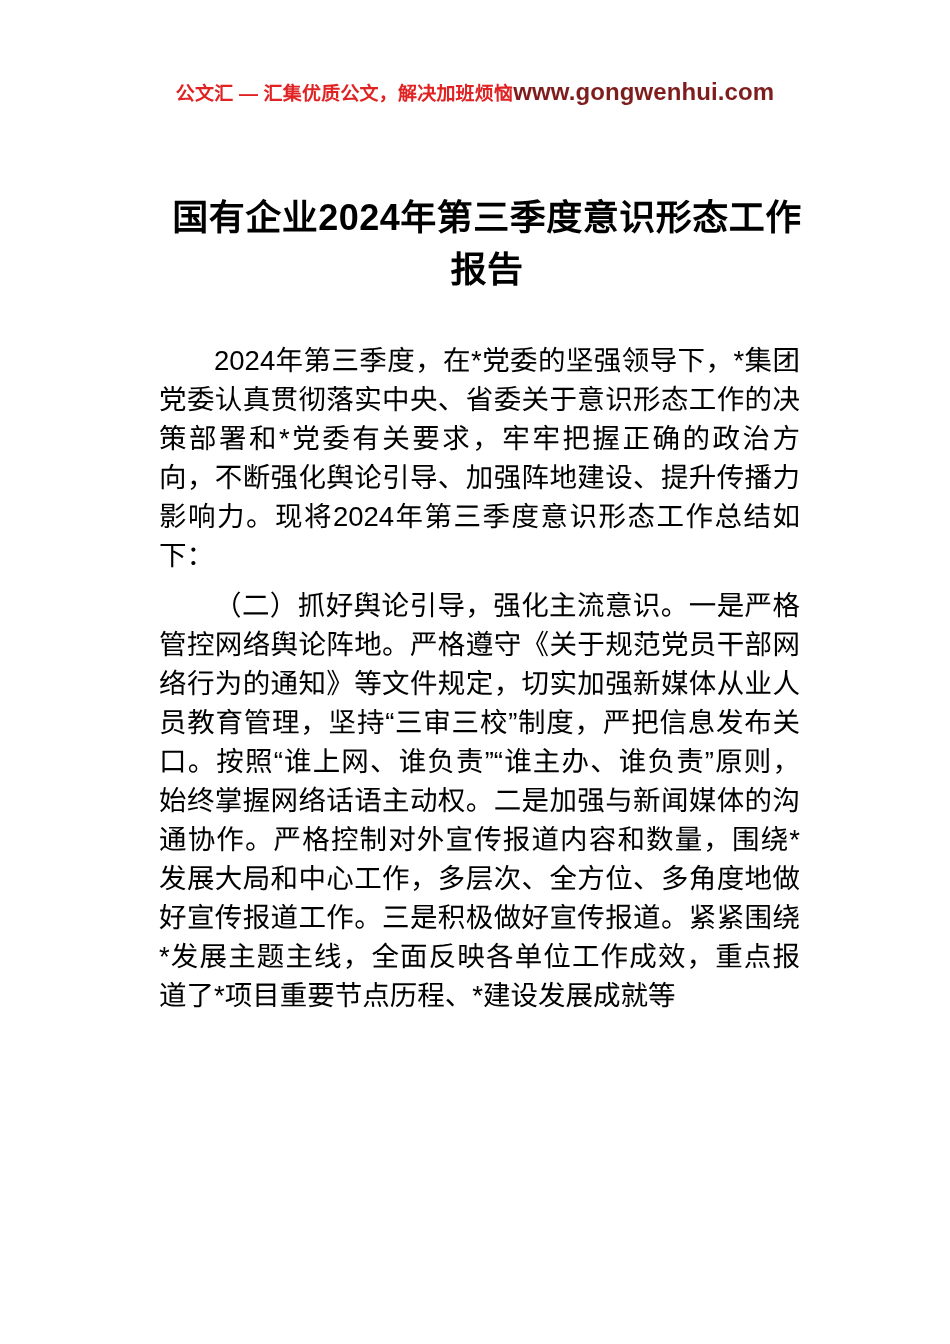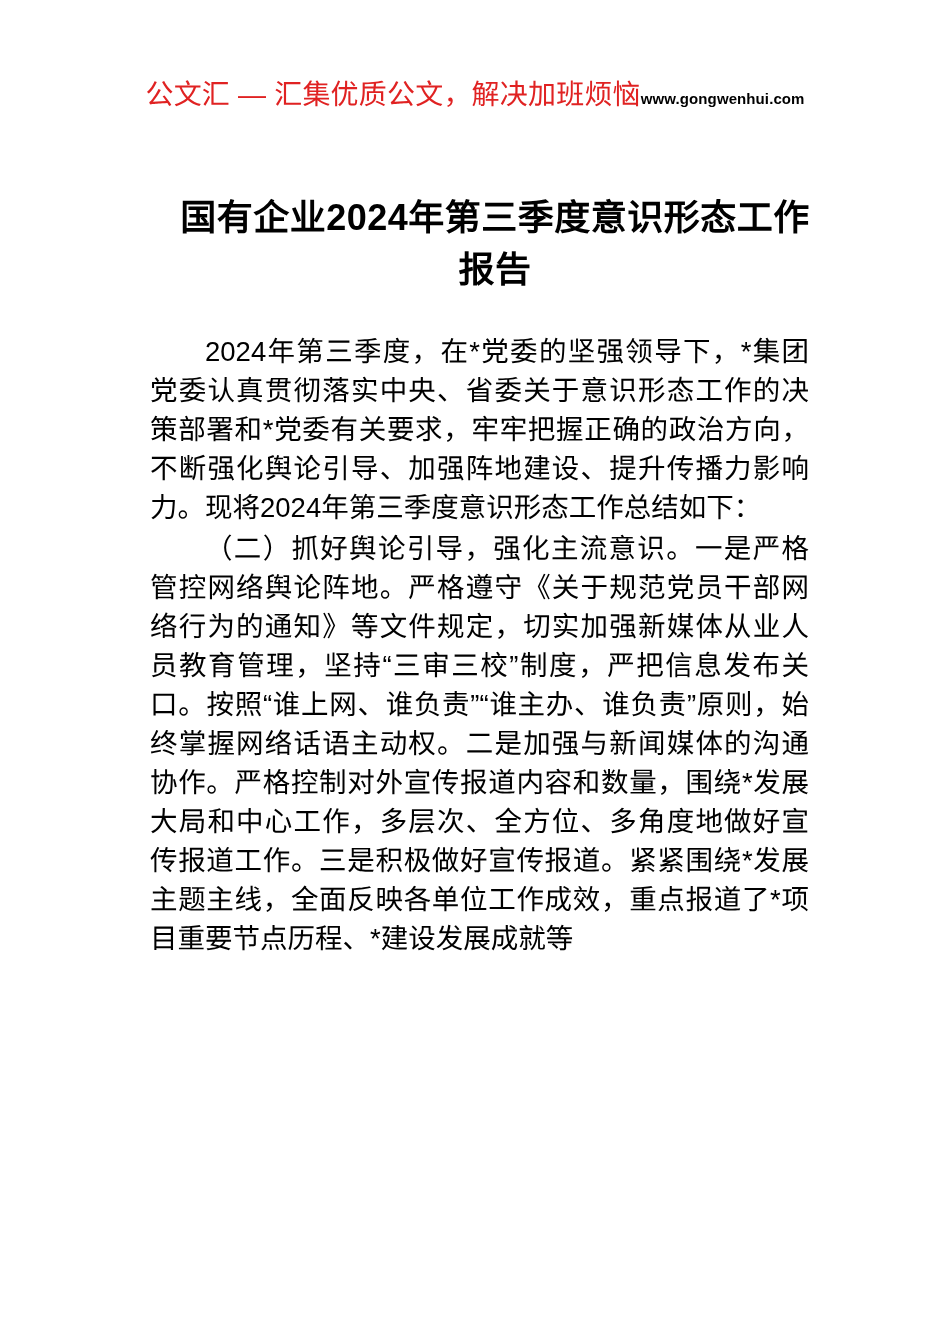--- a/index.html
+++ b/index.html
@@ -29,58 +29,58 @@
   .site-header {
     position: absolute;
     top: 78px;
     left: 0;
     width: 950px;
     text-align: center;
     line-height: 1.2;
     white-space: nowrap;
   }
   .site-header .wm-text {
-    font-size: 28px;
-    font-weight: 400;
+    font-size: 19px;
+    font-weight: 700;
     letter-spacing: 0.2px;
     color: #e02222;
   }
   .site-header .wm-url {
-    font-size: 15px;
+    font-size: 24px;
     font-weight: 700;
     letter-spacing: 0.1px;
-    color: #000000;
+    color: #7f1d1d;
   }
 
   
   .doc-title {
     position: absolute;
     top: 168px;
-    left: 164px;
+    left: 156px;
     width: 662px;
     text-align: center;
     font-size: 36px;
     font-weight: 700;
     line-height: 1.45;
     letter-spacing: 0.5px;
     color: #000000;
   }
 
   
   .doc-body {
     position: absolute;
     top: 330px;
     left: 148px;
     width: 663px;
     height: 890px;
     overflow: hidden;
   }
 
   .para {
-    margin: 2px;
+    margin: 11px;
     font-size: 27.5px;
     line-height: 39px;
     text-align: justify;
     text-justify: inter-ideograph;
     letter-spacing: 0px;
     word-break: break-all;
     color: #000000;
   }
   .para.indent {
     text-indent: 2em;

